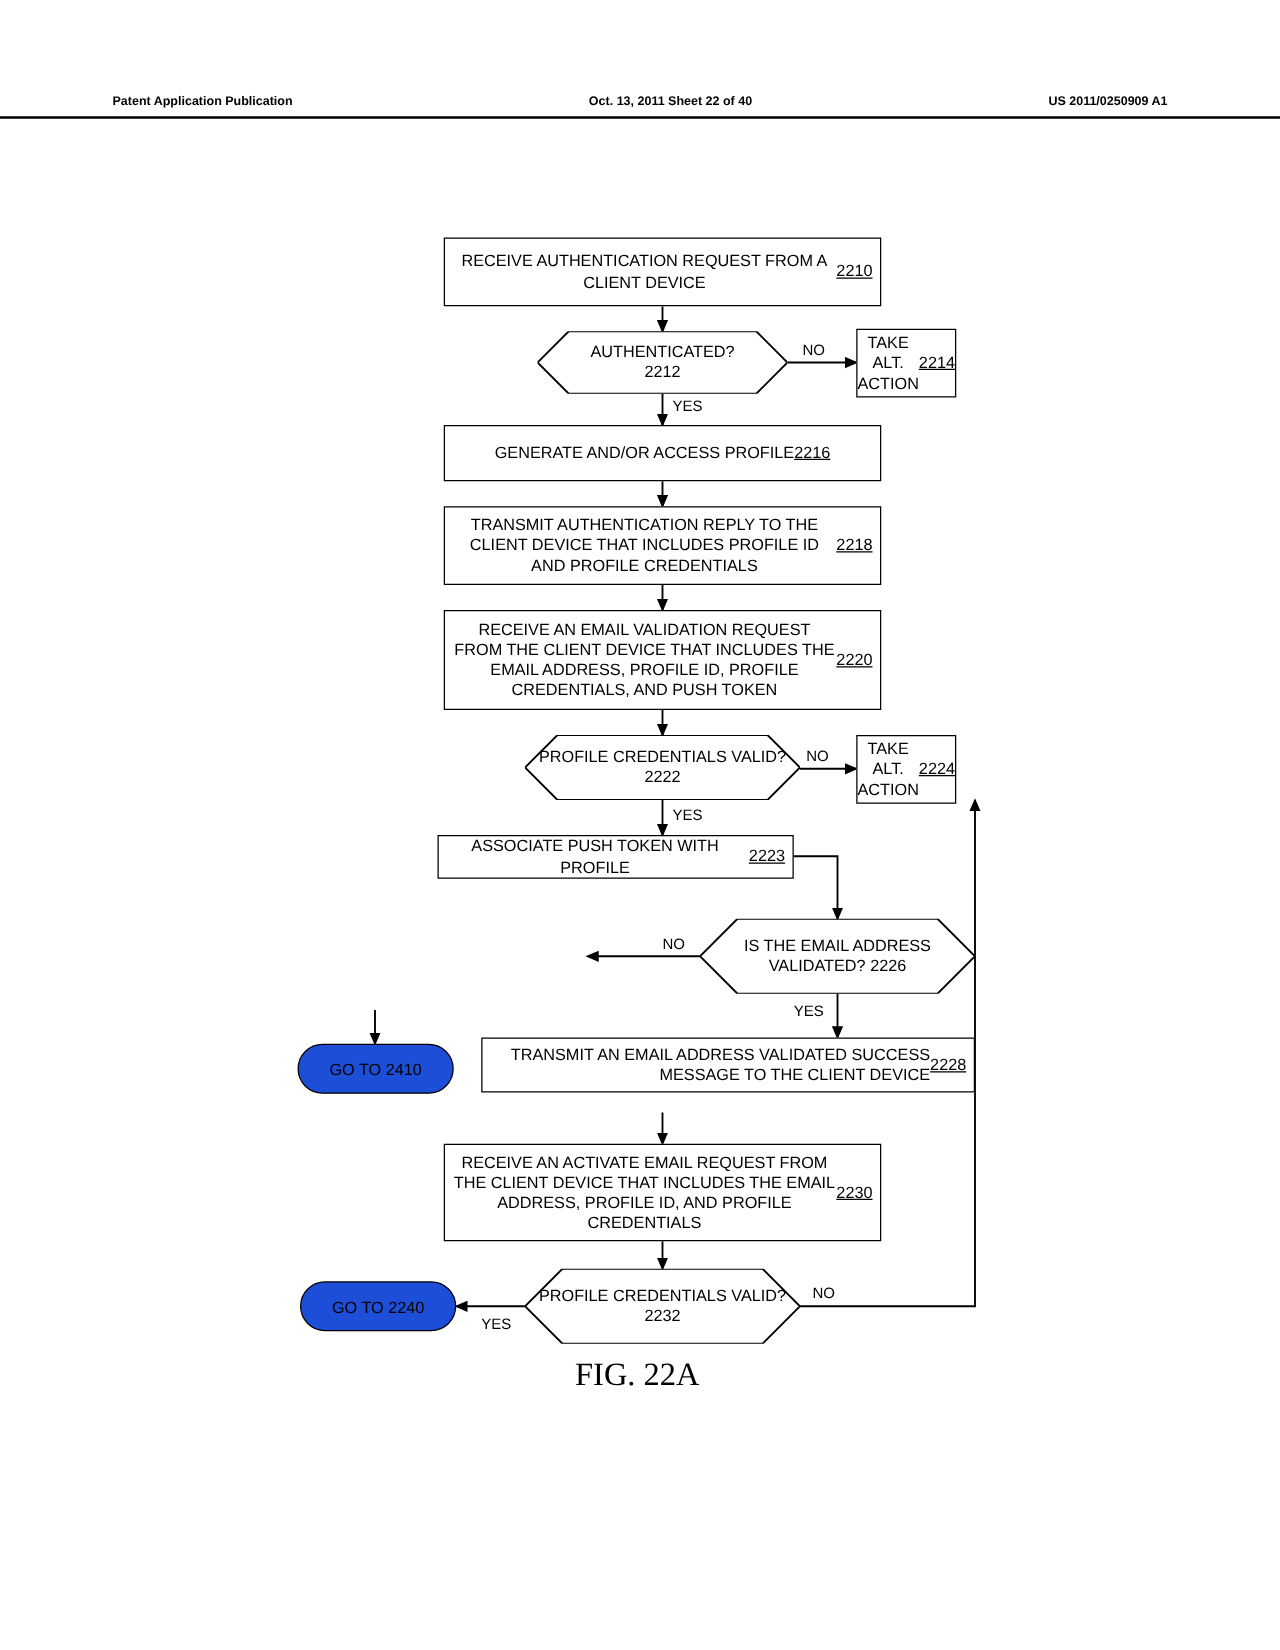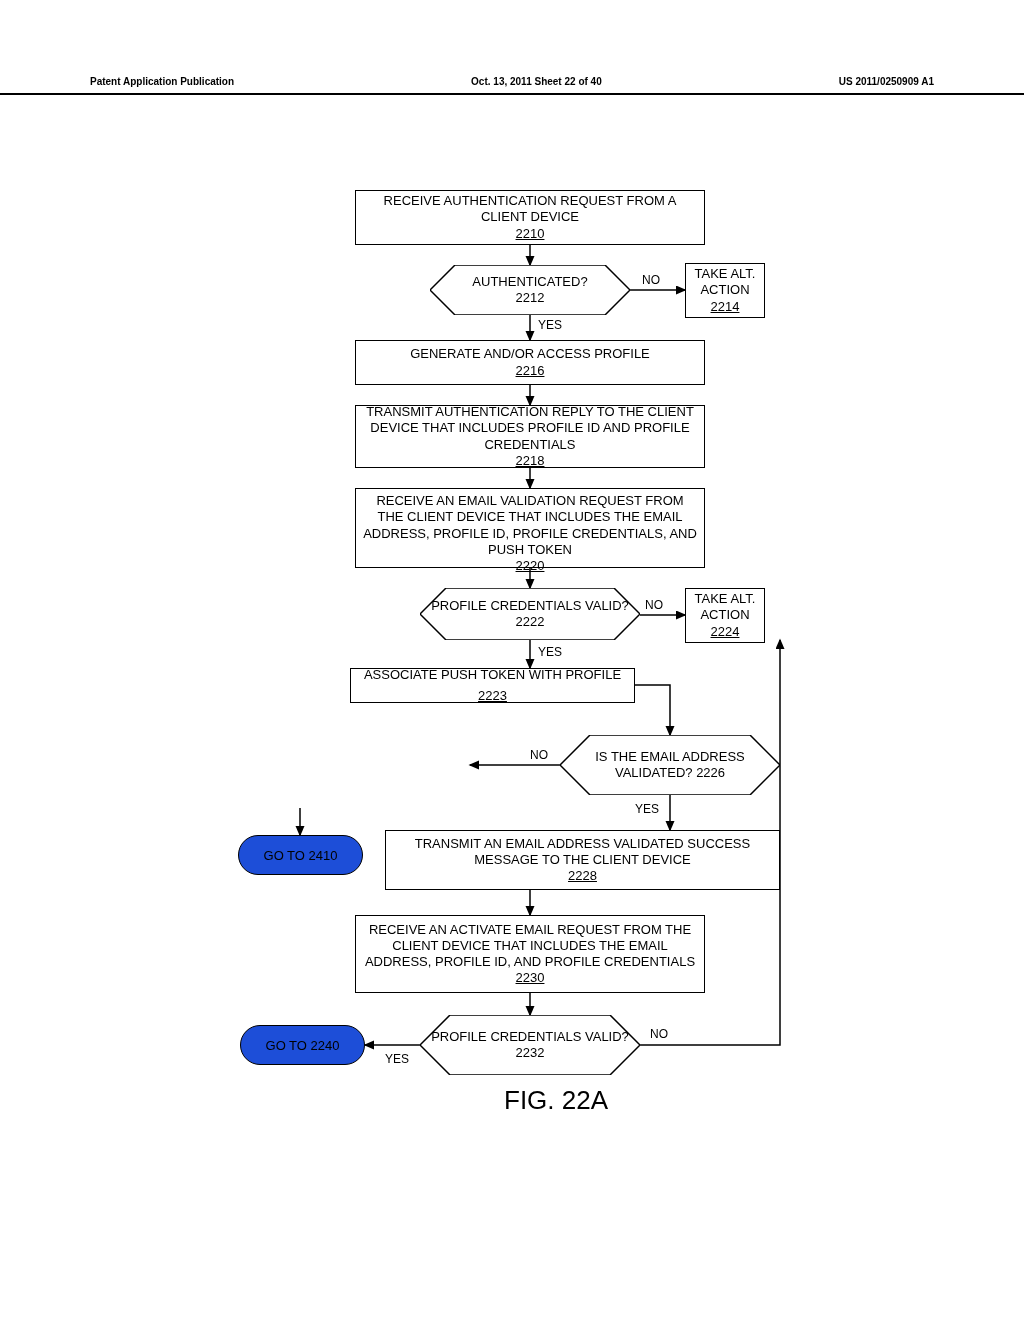--- a/index.html
+++ b/index.html
@@ -32,21 +32,20 @@
   }
   .box {
     position: absolute;
     border: 1.5px solid #000;
     background: #fff;
     text-align: center;
     font-size: 13px;
     line-height: 1.25;
     padding: 4px 6px;
     display: flex;
-    flex-direction: column;
     justify-content: center;
     align-items: center;
   }
   .box .ref { text-decoration: underline; }
   .decision {
     position: absolute;
     text-align: center;
     font-size: 13px;
     line-height: 1.25;
   }
@@ -75,22 +74,21 @@
   svg.connector {
     position: absolute;
     top: 0; left: 0;
     width: 780px;
     height: 1070px;
     pointer-events: none;
   }
   .figcap {
     position: absolute;
     font-size: 26px;
-    font-family: Liberation Sans, sans-serif;
-    margin-left: 44px;
+    font-family: Liberation Serif, serif;
   }
 </style>
 </head>
 <body>
 
 <div class="header">
   <span>Patent Application Publication</span>
   <span>Oct. 13, 2011  Sheet 22 of 40</span>
   <span>US 2011/0250909 A1</span>
 </div>
@@ -184,21 +182,21 @@
     </div>
   </div>
   <div class="lbl" style="left:515px; top:408px;">NO</div>
   <div class="lbl" style="left:408px; top:455px;">YES</div>
 
   <div class="box" style="left:555px; top:398px; width:80px; height:55px;">
     <span>TAKE ALT. ACTION</span>
     <span class="ref">2224</span>
   </div>
 
-  <div class="box" style="left:220px; top:478px; width:285px; height:35px; flex-direction:column; gap:4px;">
+  <div class="box" style="left:220px; top:478px; width:285px; height:35px; gap:4px;">
     <span>ASSOCIATE PUSH TOKEN WITH PROFILE</span>
     <span class="ref">2223</span>
   </div>
 
   <div class="decision" style="left:430px; top:545px; width:220px; height:60px;">
     <svg width="220" height="60" viewBox="0 0 220 60">
       <polygon points="0,30 30,0 190,0 220,30 190,60 30,60" fill="#fff" stroke="#000" stroke-width="1.5"></polygon>
     </svg>
     <div class="dtxt">
       <span>IS THE EMAIL ADDRESS VALIDATED?</span>
@@ -206,21 +204,21 @@
     </div>
   </div>
   <div class="lbl" style="left:400px; top:558px;">NO</div>
   <div class="lbl" style="left:505px; top:612px;">YES</div>
 
 
   <div class="terminal" style="left:108px; top:645px; width:125px; height:40px;">
     <span>GO TO 2410</span>
   </div>
 
-  <div class="box" style="left:255px; top:640px; width:395px; height:60px;">
+  <div class="box" style="left:255px; top:640px; width:395px; height:44px;text-align:right;">
     <span>TRANSMIT AN EMAIL ADDRESS VALIDATED SUCCESS MESSAGE TO THE CLIENT DEVICE</span>
     <span class="ref">2228</span>
   </div>
 
   <div class="box" style="left:225px; top:725px; width:350px; height:78px;">
     <span>RECEIVE AN ACTIVATE EMAIL REQUEST FROM THE CLIENT DEVICE THAT INCLUDES THE EMAIL ADDRESS, PROFILE ID, AND PROFILE CREDENTIALS</span>
     <span class="ref">2230</span>
   </div>
 
   <div class="decision" style="left:290px; top:825px; width:220px; height:60px;">

